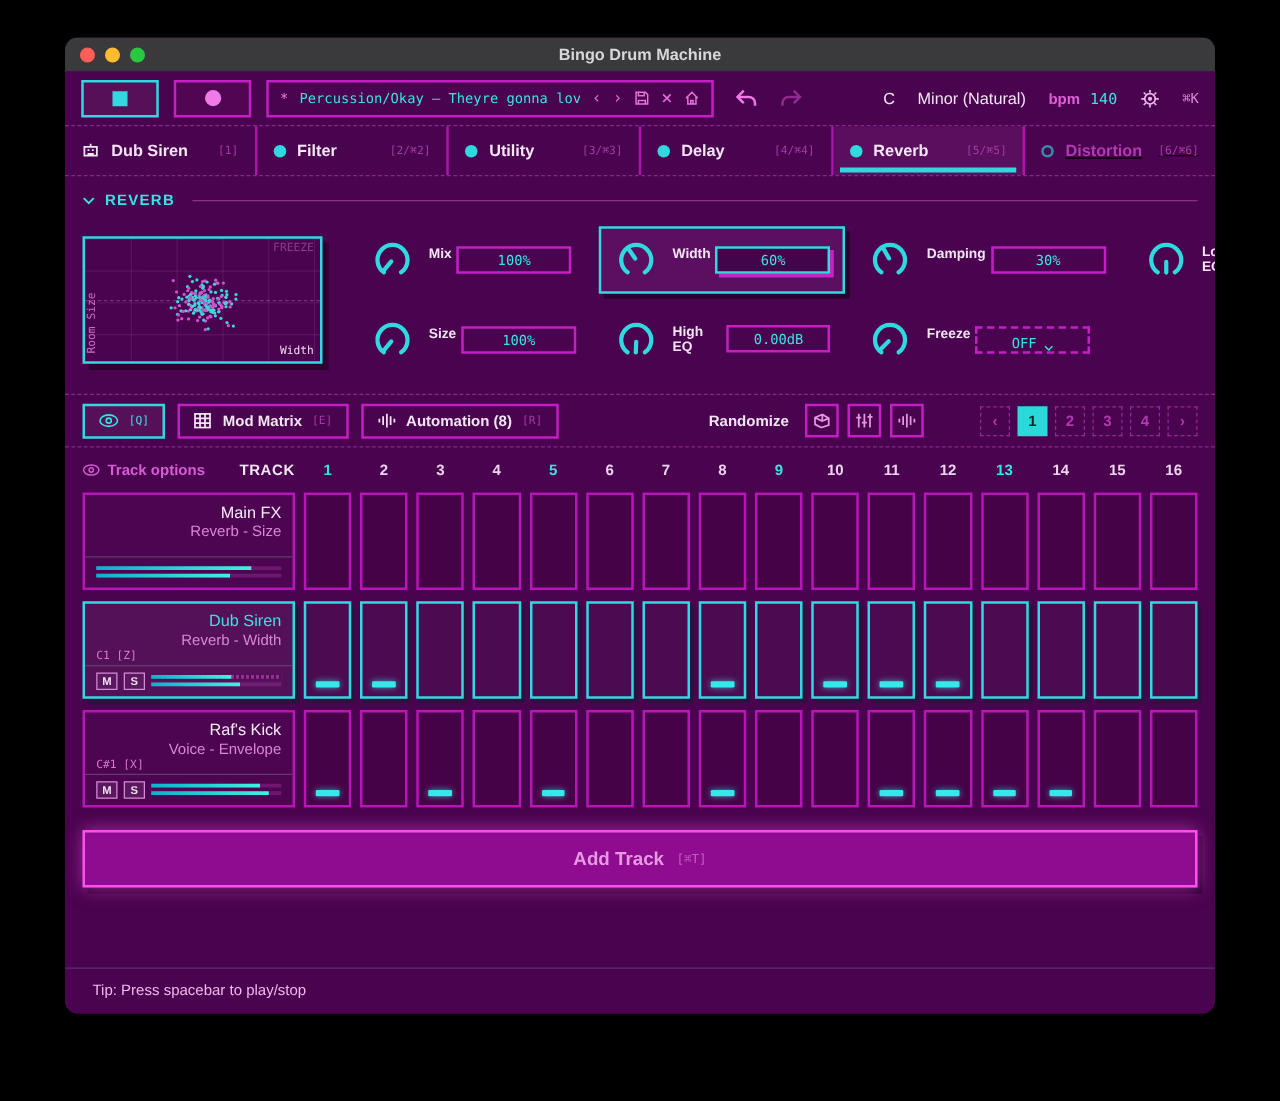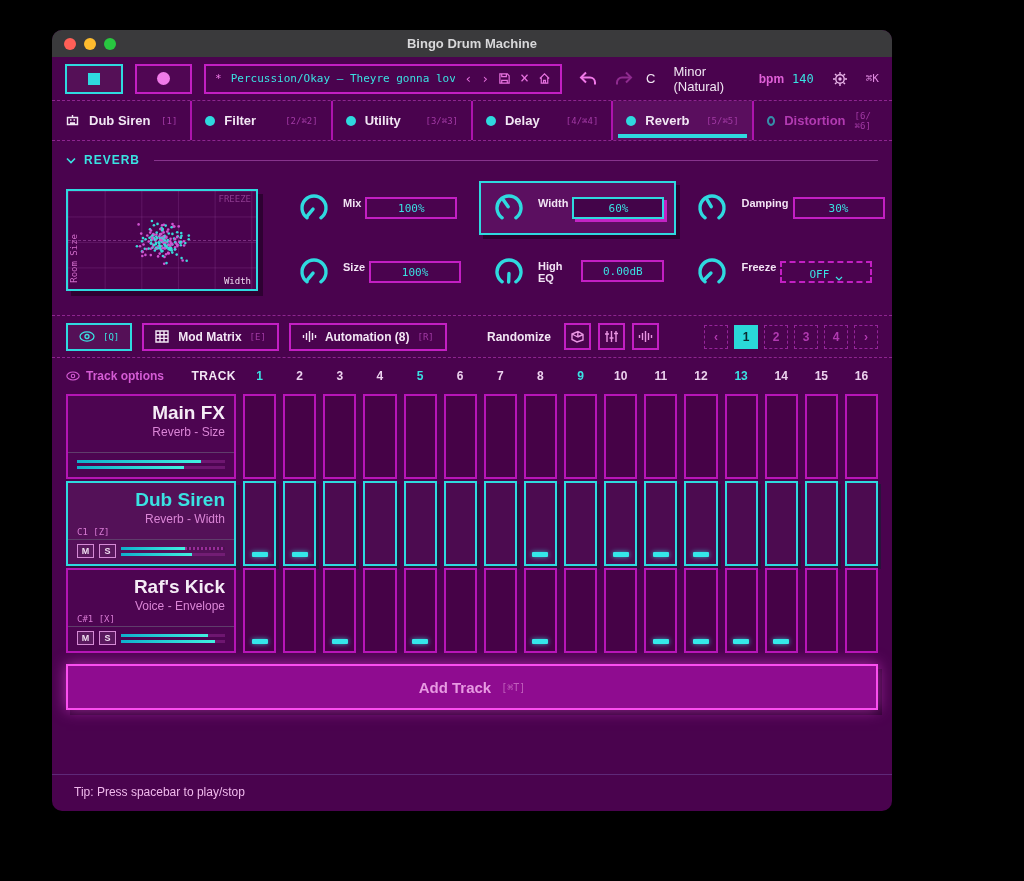--- a/index.html
+++ b/index.html
@@ -1,20 +1,20 @@
 <!DOCTYPE html>
 <html><head>
 <meta charset="utf-8">
 <style>
   * { margin:0; padding:0; box-sizing:border-box; }
   html,body { width:1024px; height:881px; background:#000; overflow:hidden;
     font-family:"Liberation Sans", sans-serif; }
   .mono { font-family:"DejaVu Sans Mono", monospace; }
 
-  .window { position:absolute; left:52px; top:30px; width:840px; height:781px;
+  .window { position:absolute; left:52px; top:30px; width:920px; height:781px;
     background:#4a034e; border-radius:10px; overflow:hidden;
     box-shadow:0 30px 70px rgba(0,0,0,.9), 0 6px 24px rgba(0,0,0,.7); }
 
   
   .titlebar { height:27px; background:#3a3a3c; display:flex; align-items:center; position:relative; }
   .lights { display:flex; gap:8px; margin-left:12px; }
   .light { width:12px; height:12px; border-radius:50%; }
   .title { position:absolute; left:0; right:0; text-align:center; font-size:13px; font-weight:bold; color:#d8d8da; }
 
   
@@ -36,21 +36,21 @@
   .key-root, .key-scale { font-size:13px; color:#f0e6f2; cursor:pointer; }
   .bpm-wrap { display:flex; gap:8px; align-items:center; }
   .bpm-label { font-size:12px; color:#e060d8; font-weight:bold; }
   .bpm-value { font-size:12px; color:#3ae2e2; }
   .cmdk { font-size:11px; color:#e08ae0; }
 
   
   .tabs { height:40px; display:flex; border-bottom:1px dashed rgba(225,80,225,.45); }
   .tab { flex:1; display:flex; align-items:center; gap:9px; padding:0 13px;
     border-right:2px solid #ad14ad; position:relative; cursor:pointer; }
-  .tab:last-child { border-right:none; }
+  .tab:last-child { border-right:none;text-decoration:underline; }
   .tab-label { font-size:13px; font-weight:bold; color:#f2e6f4; }
   .tab-short { margin-left:auto; font-size:9px; color:#a23aa5; }
   .tab.active { background:#5a0e5e; }
   .tab.active .underline { position:absolute; left:5px; right:5px; bottom:2px; height:4px; background:#2fd9df; }
   .tab.disabled .tab-label { color:#b13ab1; }
   .dot { width:10px; height:10px; border-radius:50%; background:#2fd9df; }
   .ring { width:10px; height:10px; border-radius:50%; border:2px solid rgba(47,190,200,.75); background:transparent; }
 
   
   .fx-panel { padding:12px 14px 16px; border-bottom:1px dashed rgba(225,80,225,.45); }
@@ -107,21 +107,21 @@
   .tho { display:flex; align-items:center; justify-content:space-between; }
   .tho-left { display:flex; align-items:center; gap:6px; color:#d55cd5; font-size:12px; font-weight:bold; cursor:pointer; }
   .track-word { font-size:12px; font-weight:bold; color:#f2e6f4; letter-spacing:.5px; }
   .stepnum { text-align:center; font-size:12px; font-weight:bold; color:#ecd2ee; }
   .stepnum.accent { color:#3ae2e2; }
 
   .seq-row { height:78px; margin-bottom:9px; }
   .trk-panel { position:relative; border:2px solid #b515b5; background:#4d0551; padding:6px 9px 5px;
     display:flex; flex-direction:column; cursor:pointer; }
   .trk-panel.selected { border-color:#2fd9df; background:#541158; box-shadow:4px 4px 0 rgba(8,38,44,.5); }
-  .t-name { text-align:right; font-size:19px; font-weight:bold; color:#f5ecf6; line-height:1.2; }
+  .t-name { text-align:right; font-size:13px; font-weight:normal; color:#f5ecf6; line-height:1.2; }
   .trk-panel.selected .t-name { color:#3ae2e2; }
   .t-param { text-align:right; font-size:12px; color:#da85d6; line-height:1.25; }
   .t-note { font-size:9px; color:#d77ad3; margin-top:auto; }
   .t-div { border-top:1px solid #5f3d6b; margin:2px -9px 4px; }
   .t-bottom { display:flex; align-items:center; gap:5px; height:15px; }
   .ms-btn { width:17px; height:14px; border:1px solid #d58ad5; background:#5a195e; color:#f0def0;
     font-size:9px; font-weight:bold; display:flex; align-items:center; justify-content:center; cursor:pointer; }
   .meters { flex:1; display:flex; flex-direction:column; gap:3px; }
   .meter { height:3px; background:rgba(150,45,150,.45); position:relative; }
   .meter.hatch { background:repeating-linear-gradient(90deg, rgba(205,70,205,.55) 0 2px, rgba(70,8,72,.4) 2px 4px); }

